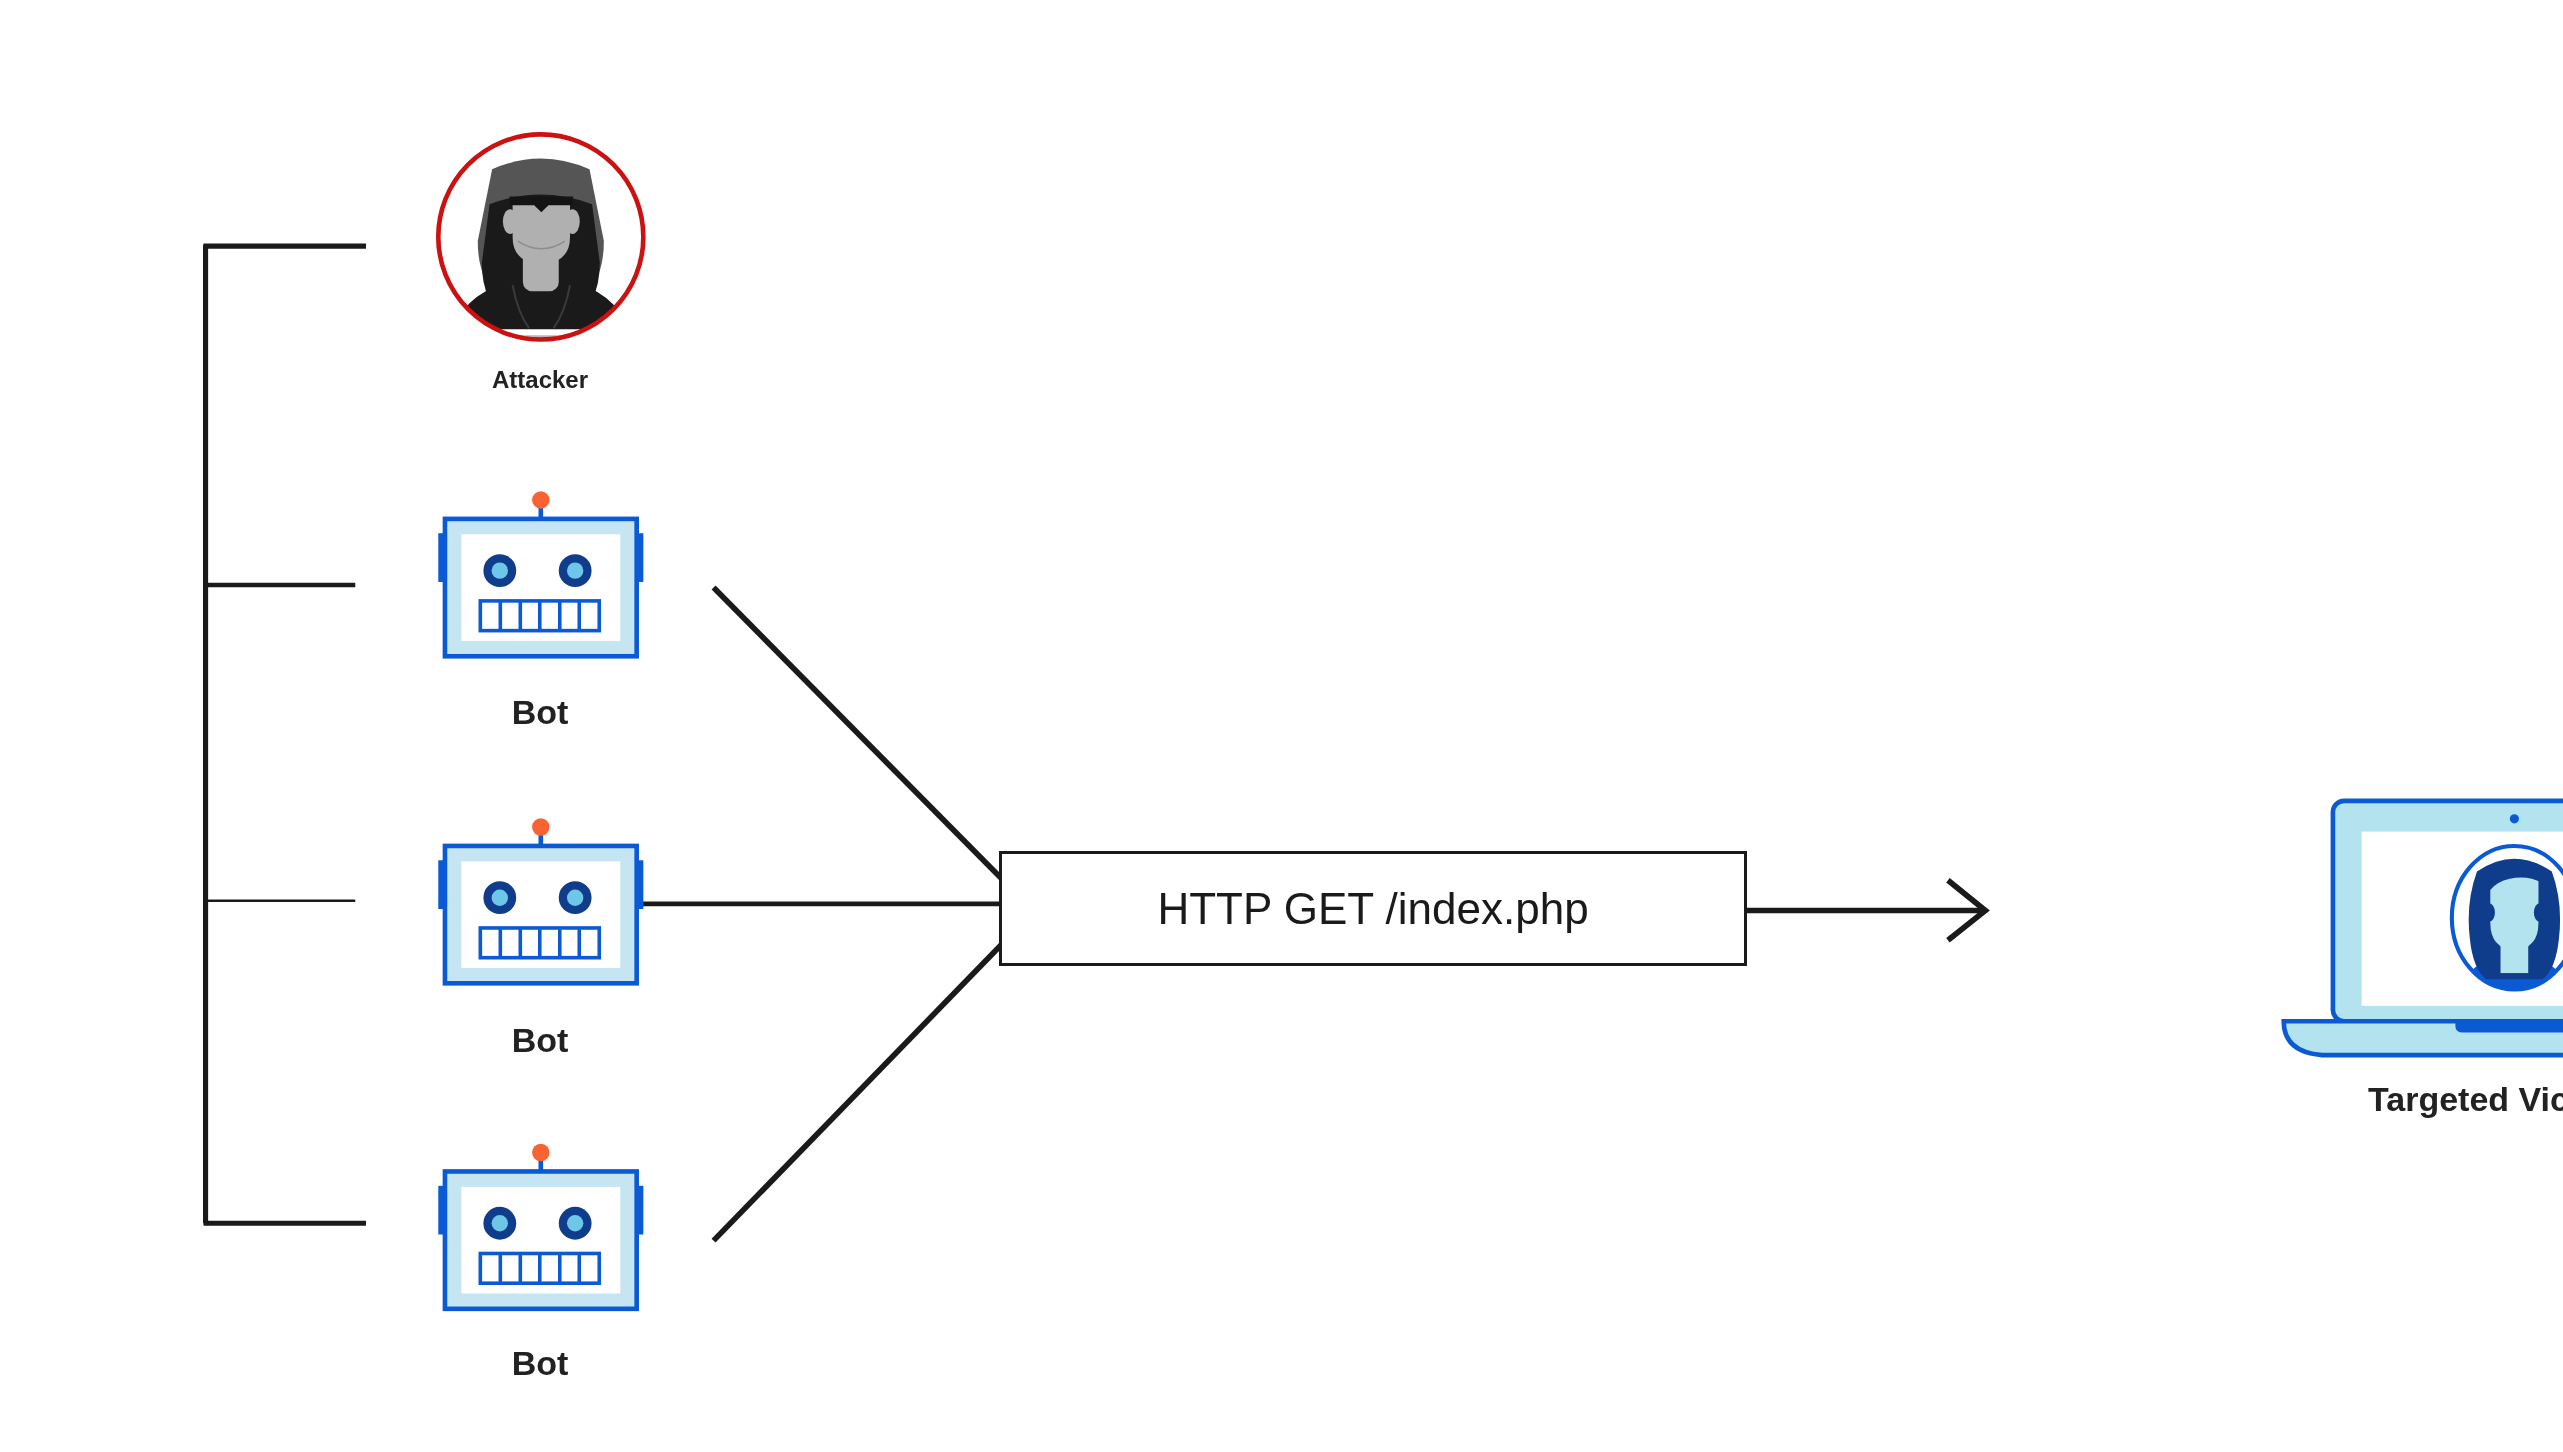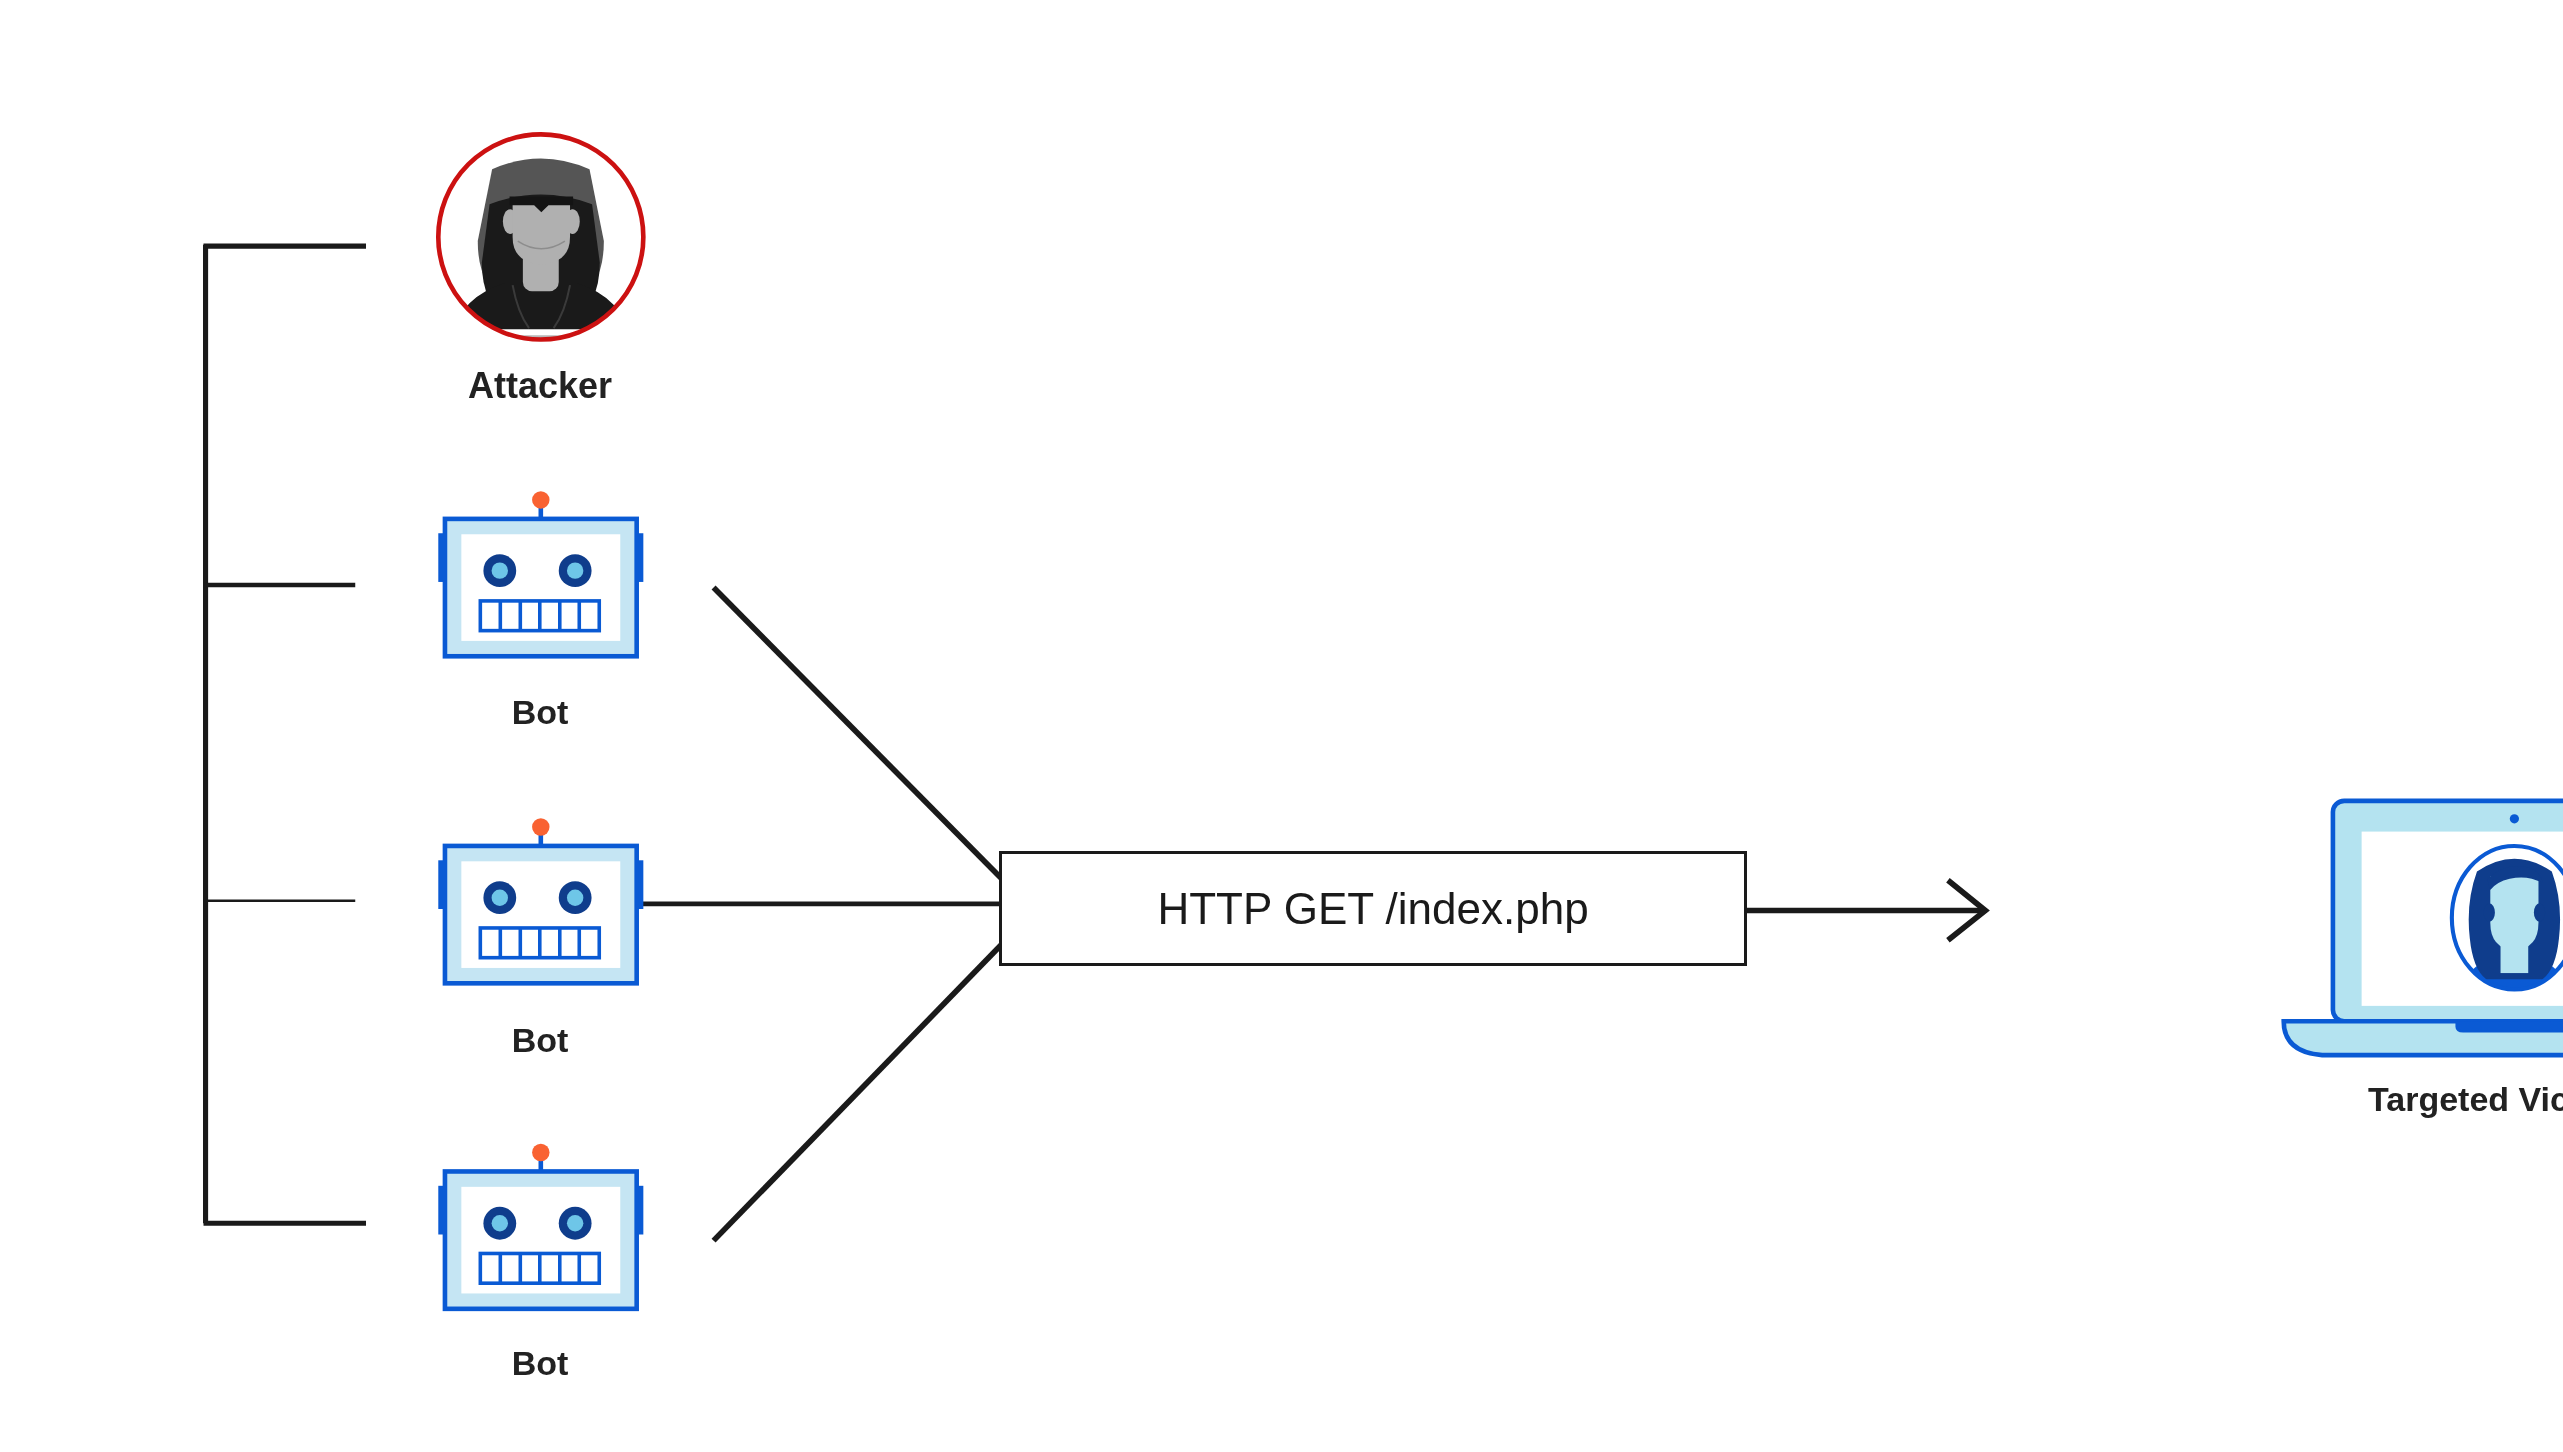--- a/index.html
+++ b/index.html
@@ -30,21 +30,21 @@
     font-family: "Liberation Sans", sans-serif;
     font-weight: bold;
     color: #222222;
     white-space: nowrap;
     line-height: 1;
   }
   #label-attacker {
     left: 335px;
     top: 368px;
     width: 410px;
-    font-size: 36px;
+    font-size: 24px;
   }
   #label-bot-1 {
     left: 335px;
     top: 695px;
     width: 410px;
     font-size: 34px;
   }
   #label-bot-2 {
     left: 335px;
     top: 1023px;

